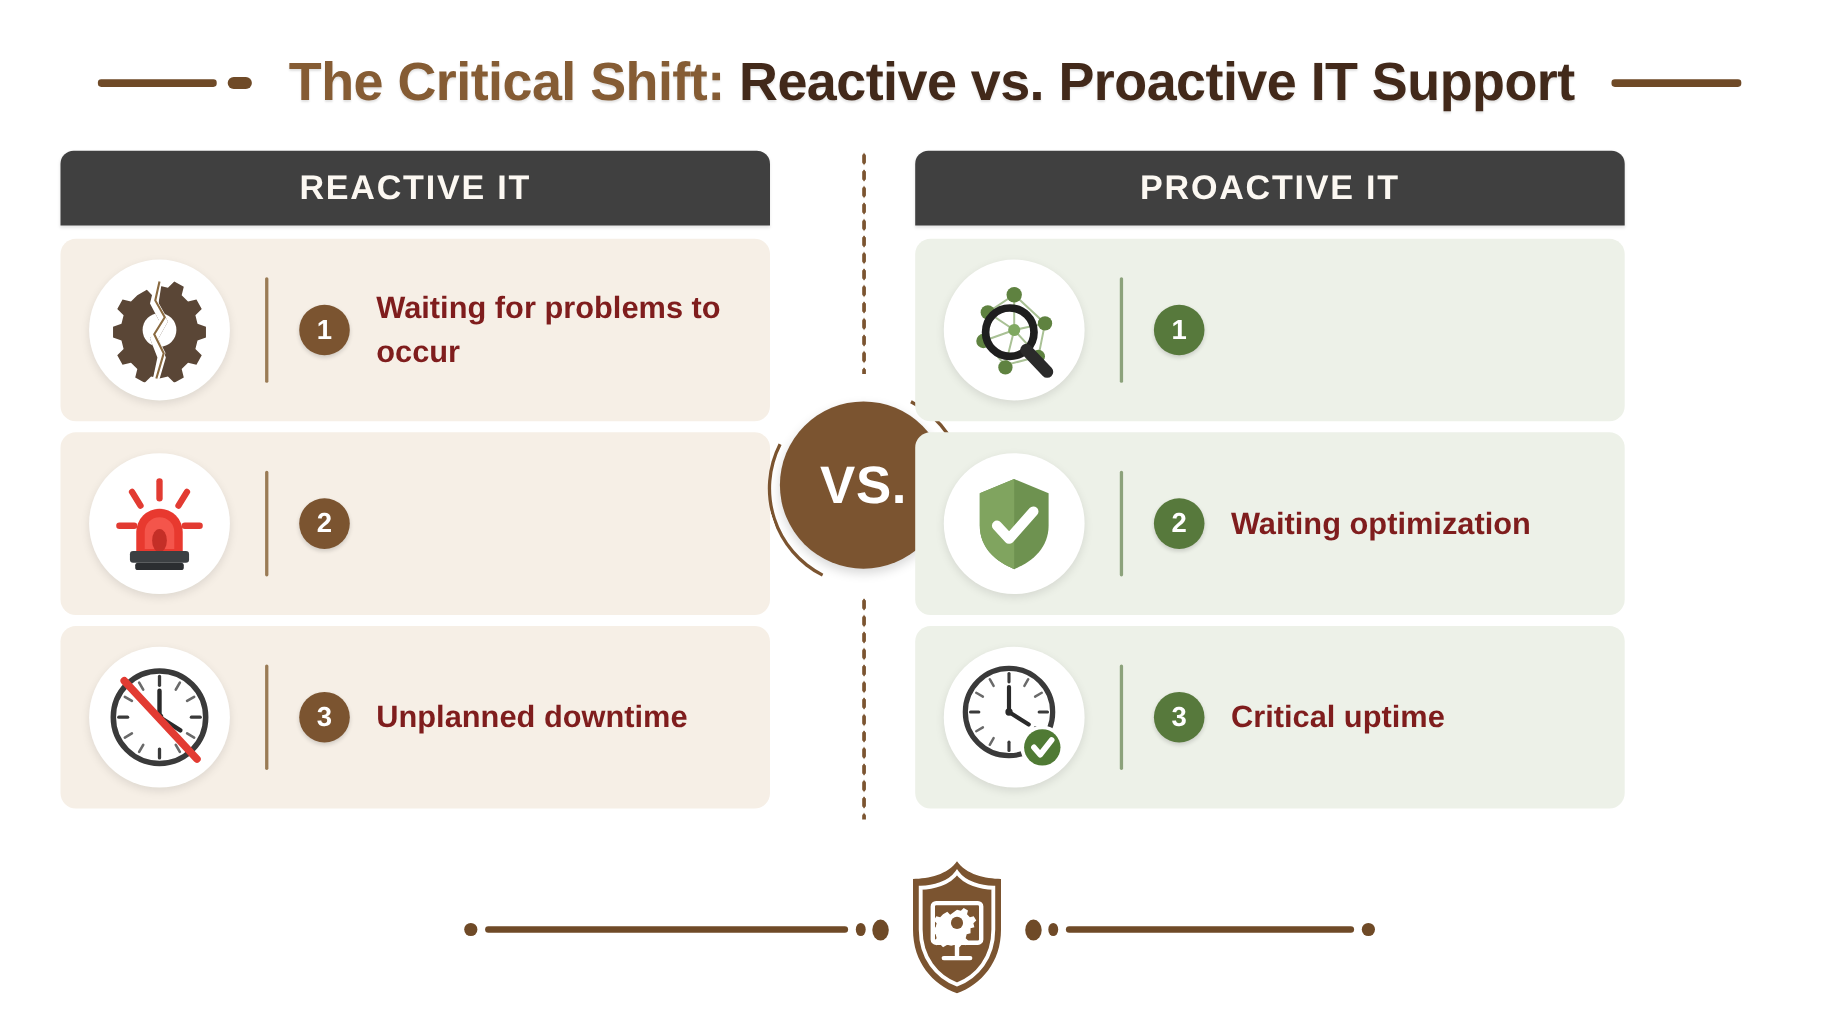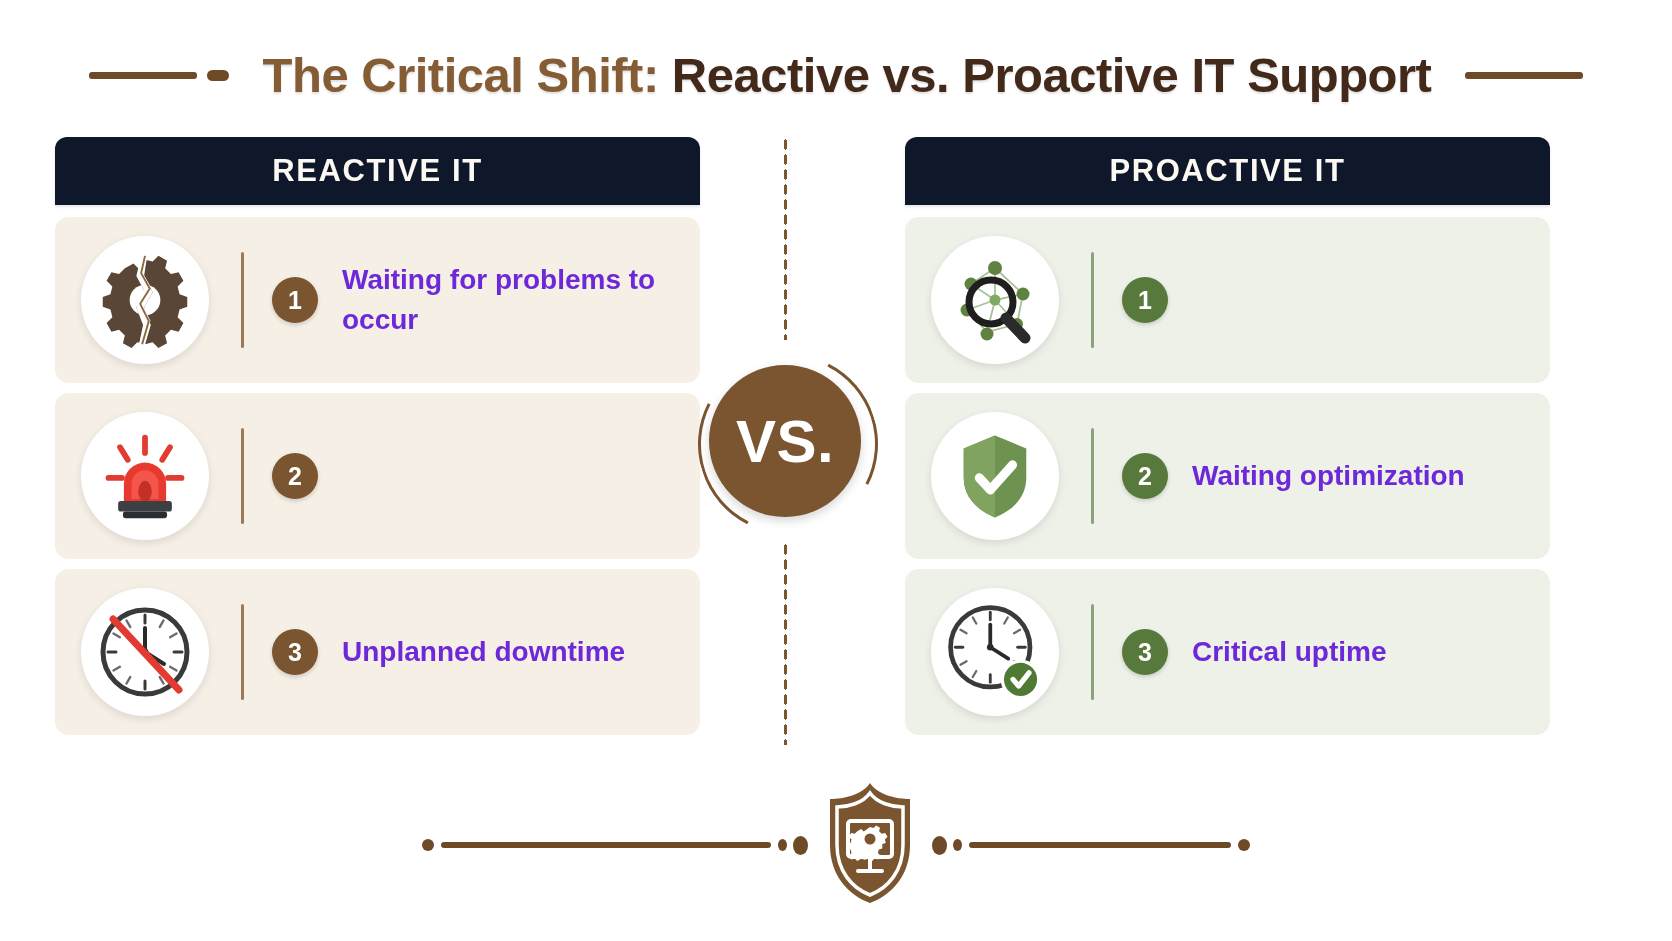--- a/index.html
+++ b/index.html
@@ -26,24 +26,24 @@
   .title-text{
     font-size:49px;font-weight:bold;white-space:nowrap;letter-spacing:-0.5px;
     text-shadow:0 2px 2px rgba(0,0,0,.12);
   }
   .title-a{color:#855C34;}
   .title-b{color:#42291A;}
 
   
   .col{position:absolute;top:137px;width:645px;}
   .col.left{left:55px;}
-  .col.right{left:905px;}
+  .col.right{left:832px;}
   .col-header{
     height:68px;border-radius:12px 12px 0 0;
-    background:#0f172a;
+    background:#404040;
     display:flex;align-items:center;justify-content:center;
     box-shadow:0 2px 3px rgba(0,0,0,.10);
   }
   .col-header span{
     color:#FCF8F2;font-size:31px;font-weight:bold;letter-spacing:1.6px;
   }
   .rows{margin-top:12px;display:flex;flex-direction:column;gap:10px;}
   .row{
     height:166px;border-radius:14px;position:relative;
     display:flex;align-items:center;
@@ -64,21 +64,21 @@
   .col.right .divider{background:#8CA27B;}
   .badge{
     width:46px;height:46px;border-radius:50%;margin-left:28px;flex:0 0 auto;
     display:flex;align-items:center;justify-content:center;
     color:#FFFFFF;font-size:25px;font-weight:bold;
     box-shadow:0 2px 4px rgba(0,0,0,.16);
   }
   .col.left .badge{background:#7B5430;}
   .col.right .badge{background:#57793C;}
   .row-text{
-    margin-left:24px;font-size:28px;font-weight:bold;color:#6d28d9;
+    margin-left:24px;font-size:28px;font-weight:bold;color:#7f1d1d;
     line-height:1.42;max-width:340px;
   }
 
   
   .center{
     position:absolute;left:690px;top:137px;width:190px;height:608px;
     display:flex;flex-direction:column;align-items:center;justify-content:center;
   }
   .dot-line{
     flex:1 1 auto;width:5px;
@@ -91,21 +91,21 @@
     position:absolute;left:8px;top:8px;width:174px;height:174px;border-radius:50%;
     border:3px solid #7B5430;
     border-top-color:transparent;border-bottom-color:transparent;
     transform:rotate(-18deg);
   }
   .vs-circle{
     width:152px;height:152px;border-radius:50%;background:#7B5430;
     display:flex;align-items:center;justify-content:center;
     box-shadow:0 4px 10px rgba(0,0,0,.16);
   }
-  .vs-circle span{color:#FFFFFF;font-size:60px;font-weight:bold;letter-spacing:0.5px;}
+  .vs-circle span{color:#FFFFFF;font-size:48px;font-weight:bold;letter-spacing:0.5px;}
 
   
   .footer{
     position:absolute;left:0;top:760px;width:1672px;height:170px;
     display:flex;align-items:center;justify-content:center;
   }
   .f-line{height:6px;background:#6F4A27;border-radius:3px;}
   .f-line.l{width:330px;}
   .f-line.r{width:262px;}
   .f-cap{width:12px;height:12px;border-radius:50%;background:#6F4A27;}

